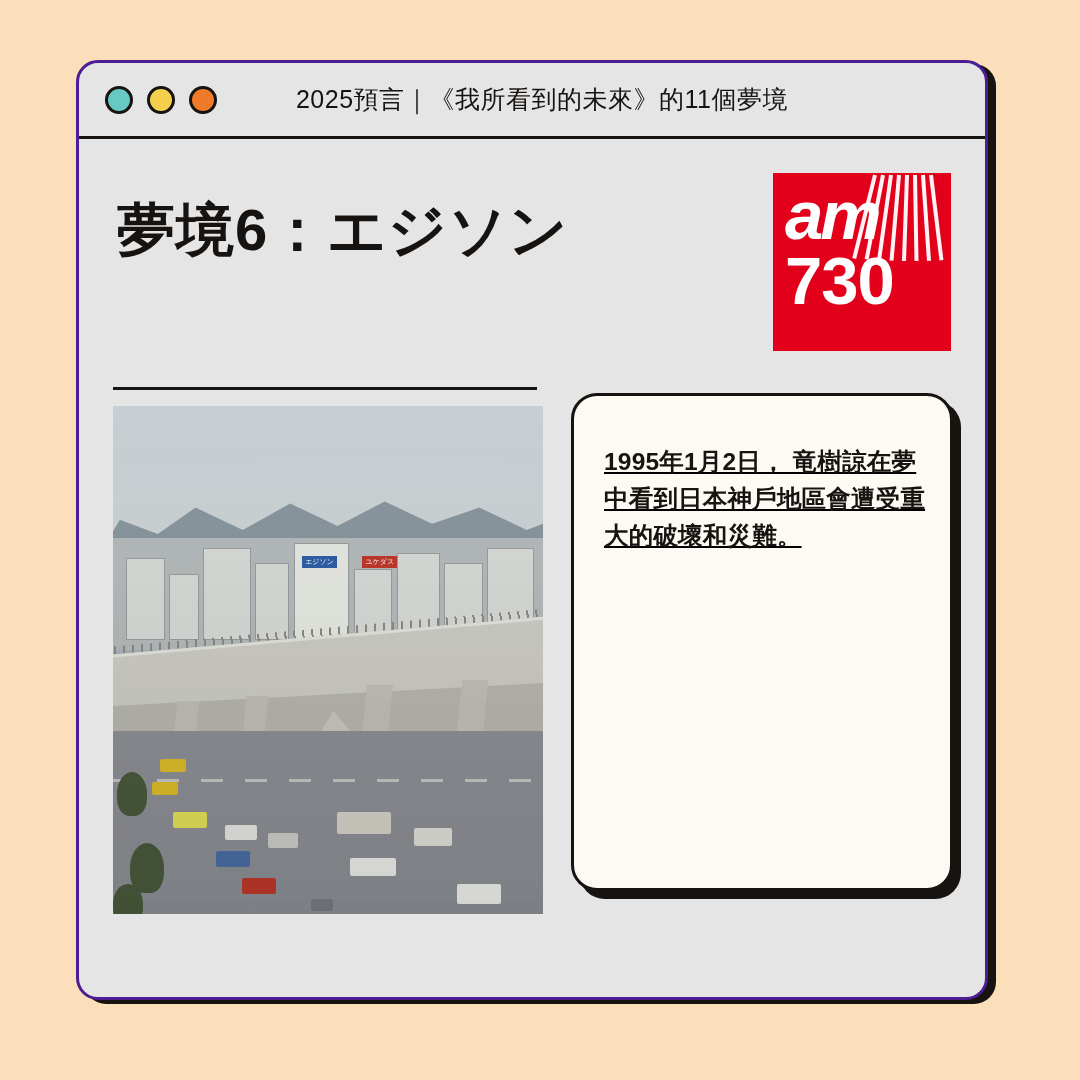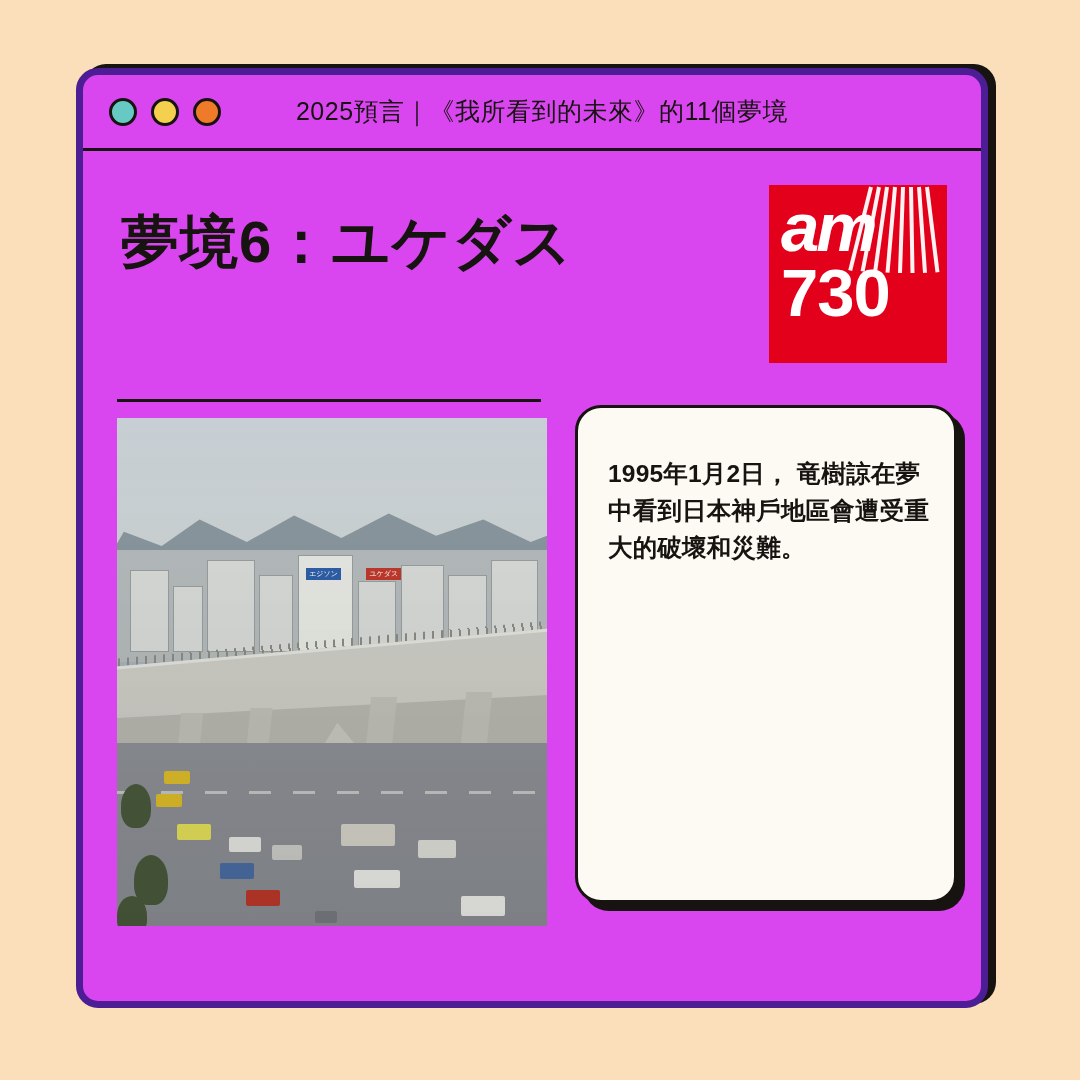--- a/index.html
+++ b/index.html
@@ -23,25 +23,25 @@
     top: 64px;
     width: 912px;
     height: 940px;
     background: #161310;
     border-radius: 22px;
   }
 
   .card {
     position: absolute;
     left: 76px;
-    top: 68px;
+    top: 60px;
     width: 912px;
     height: 940px;
-    background: #d946ef;
-    border: 7px solid #4c1d95;
+    background: #e5e5e5;
+    border: 3px solid #4c1d95;
     border-radius: 22px;
     overflow: hidden;
   }
 
   
   .titlebar {
     position: relative;
     height: 76px;
     border-bottom: 3px solid #161310;
     display: flex;
@@ -143,20 +143,21 @@
     transform-origin: top center;
     opacity: 0.95;
   }
 
   
   .body-area {
     display: flex;
     padding: 36px 34px 0 34px;
     gap: 28px;
     align-items: flex-start;
+    text-decoration: underline;
   }
 
   .photo-col {
     flex: 0 0 430px;
   }
 
   .photo-rule {
     height: 3px;
     background: #161310;
     width: 424px;
@@ -308,21 +309,21 @@
   <div class="titlebar">
     <div class="dots">
       <span class="dot teal"></span>
       <span class="dot yellow"></span>
       <span class="dot orange"></span>
     </div>
     <div class="titlebar-text">2025預言｜《我所看到的未來》的11個夢境</div>
   </div>
 
   <div class="headline-row">
-    <h1 class="headline">夢境6：ユケダス</h1>
+    <h1 class="headline">夢境6：エジソン</h1>
 
     <div class="logo">
       <div class="logo-streak">
         <span style="left:2px;  transform: rotate(14deg);"></span>
         <span style="left:10px; transform: rotate(11deg);"></span>
         <span style="left:18px; transform: rotate(8deg);"></span>
         <span style="left:26px; transform: rotate(5deg);"></span>
         <span style="left:34px; transform: rotate(2deg);"></span>
         <span style="left:42px; transform: rotate(-1deg);"></span>
         <span style="left:50px; transform: rotate(-4deg);"></span>

